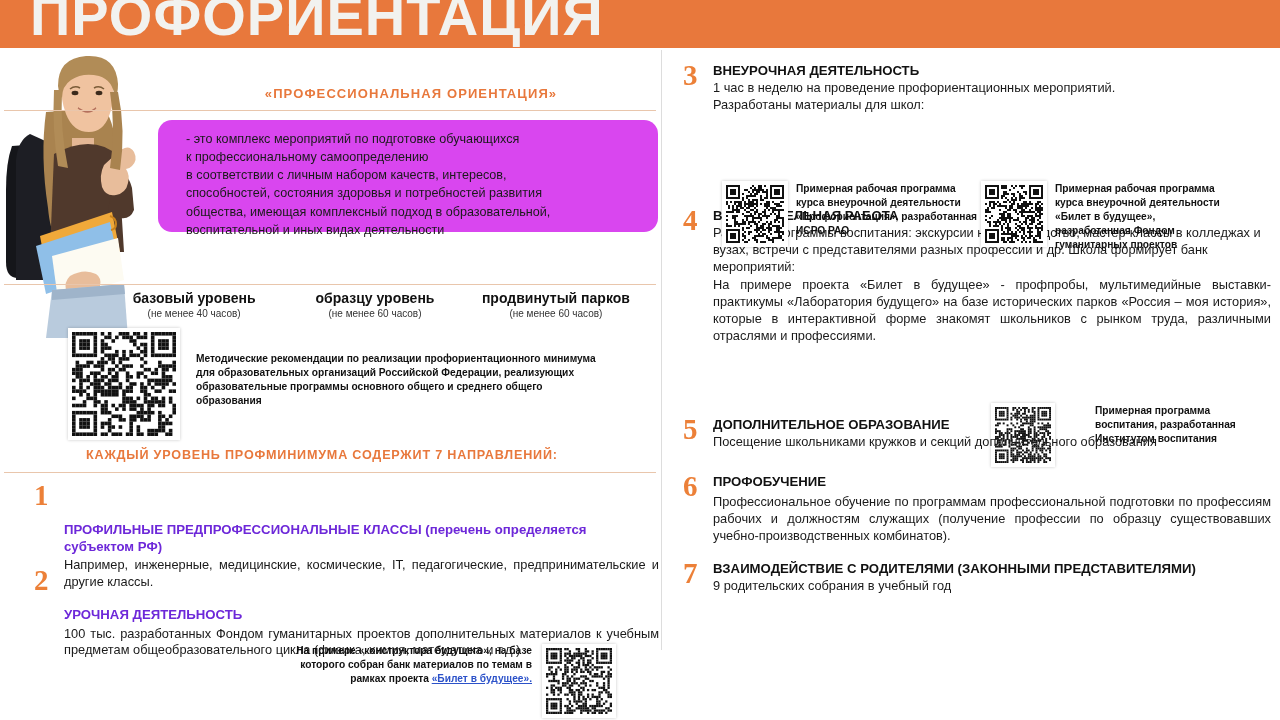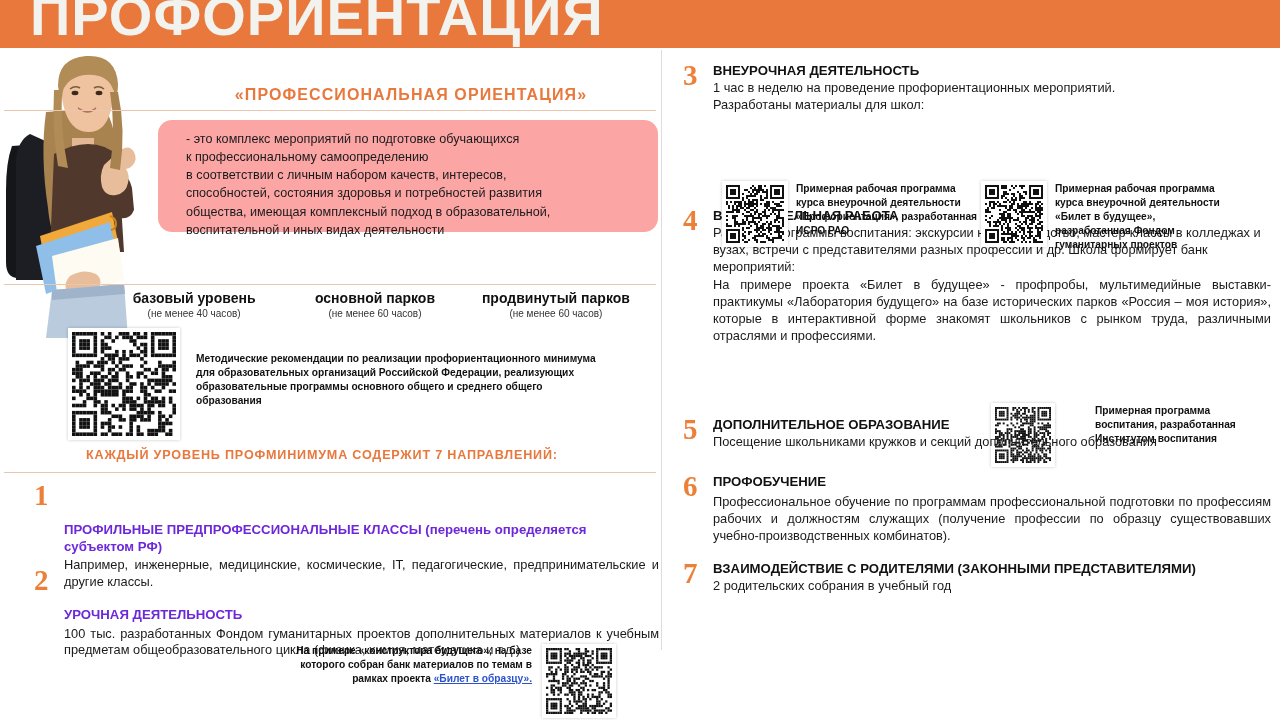--- a/index.html
+++ b/index.html
@@ -57,36 +57,36 @@
     width: 160px; height: 288px;
     overflow: hidden;
   }
 
   .kicker {
     position: absolute;
     left: 166px; top: 38px;
     width: 490px;
     text-align: center;
     color: #e8783c;
-    font-size: 16px;
+    font-size: 13px;
     font-weight: bold;
     letter-spacing: 1.1px;
   }
   .kicker-rule {
     position: absolute;
     left: 4px; top: 62px;
     width: 652px; height: 1px;
     background: #e9c6ac;
   }
 
   .def-box {
     position: absolute;
     left: 158px; top: 72px;
     width: 500px; height: 112px;
-    background: #fca5a5;
+    background: #d946ef;
     border-radius: 14px;
     padding: 10px 12px 8px 28px;
   }
   .def-box p {
     font-size: 12.6px;
     line-height: 1.44;
     color: #1a1a1a;
     white-space: nowrap;
   }
 
@@ -307,21 +307,21 @@
     </div>
 
     <div class="model-rule"></div>
 
     <div class="levels">
       <div class="level">
         <div class="level-name">базовый уровень</div>
         <div class="level-hours">(не менее 40 часов)</div>
       </div>
       <div class="level">
-        <div class="level-name">основной парков</div>
+        <div class="level-name">образцу уровень</div>
         <div class="level-hours">(не менее 60 часов)</div>
       </div>
       <div class="level">
         <div class="level-name">продвинутый парков</div>
         <div class="level-hours">(не менее 60 часов)</div>
       </div>
     </div>
 
     <div class="qr-main-row">
       <div class="qr qr-gen">
@@ -781,21 +781,21 @@
         <div class="item-head">УРОЧНАЯ ДЕЯТЕЛЬНОСТЬ</div>
         <div class="item-text">100 тыс. разработанных Фондом гуманитарных проектов дополнительных материалов к учебным предметам общеобразовательного цикла (физика, химия, математика и т.д.)</div>
       </div>
     </div>
 
     <div class="qr-inline" style="left:232px; top:596px;">
       <div class="cap" style="width:300px; text-align:right; margin-right:10px;">
         <div>На примере «конструктора будущего», на базе</div>
         <div>которого собран банк материалов по темам в</div>
         <div>
-          <span>рамках проекта </span><a class="link-bb" href="#">«Билет в образцу».</a>
+          <span>рамках проекта </span><a class="link-bb" href="#">«Билет в будущее».</a>
         </div>
       </div>
       <div class="qr qr-gen">
           <svg width="66" height="66" viewBox="0 0 66 66">
             <rect width="66" height="66" fill="#fff"></rect>
             <g fill="#111">
               <rect x="18.20689655172414" y="0" width="2.2758620689655173" height="2.2758620689655173"></rect>
               <rect x="20.482758620689655" y="0" width="2.2758620689655173" height="2.2758620689655173"></rect>
               <rect x="29.586206896551726" y="0" width="2.2758620689655173" height="2.2758620689655173"></rect>
               <rect x="31.862068965517242" y="0" width="2.2758620689655173" height="2.2758620689655173"></rect>
@@ -1721,21 +1721,21 @@
       <div class="ritem-body">
         <div class="ritem-head">ПРОФОБУЧЕНИЕ</div>
         <div class="ritem-text just" style="margin-top:4px;">Профессиональное обучение по программам профессиональной подготовки по профессиям рабочих и должностям служащих (получение профессии по образцу существовавших учебно-производственных комбинатов).</div>
       </div>
     </div>
 
     <div class="ritem" style="top:512px;">
       <div class="ritem-num">7</div>
       <div class="ritem-body">
         <div class="ritem-head">ВЗАИМОДЕЙСТВИЕ С РОДИТЕЛЯМИ (ЗАКОННЫМИ ПРЕДСТАВИТЕЛЯМИ)</div>
-        <div class="ritem-text">2 родительских собрания в учебный год</div>
+        <div class="ritem-text">9 родительских собрания в учебный год</div>
       </div>
     </div>
 
   </div>
 
   <div class="qr-pair">
     <div class="qr-cell">
       <div class="qr qr-gen">
           <svg width="58" height="58" viewBox="0 0 58 58">
             <rect width="58" height="58" fill="#fff"></rect>

